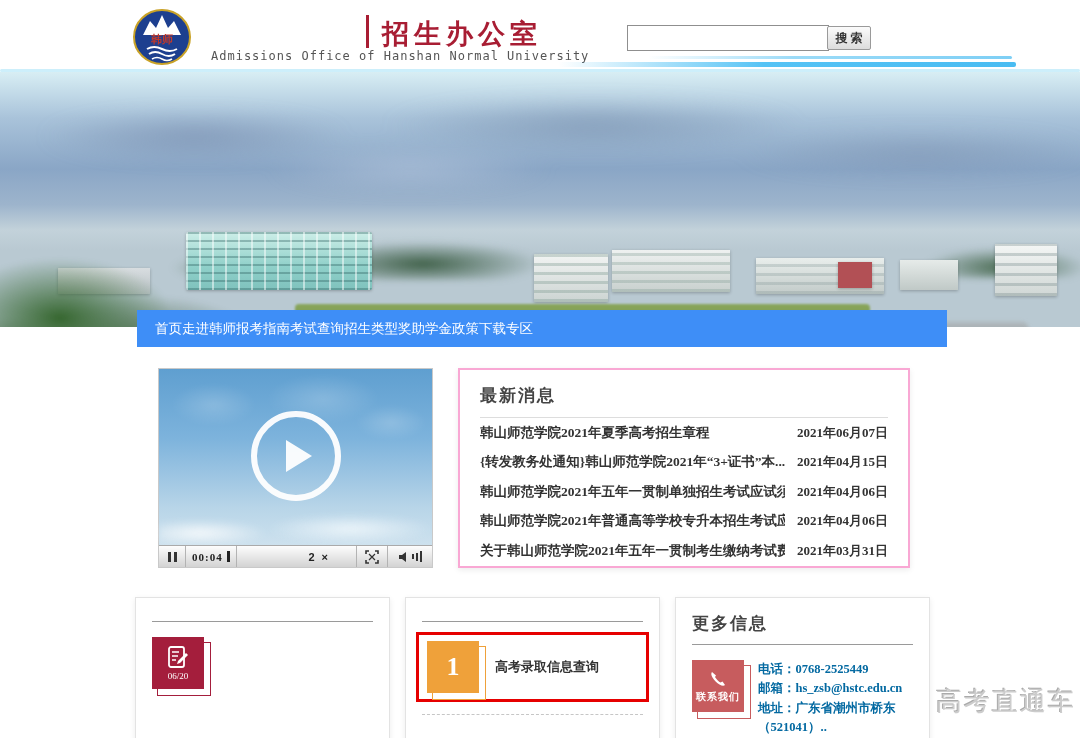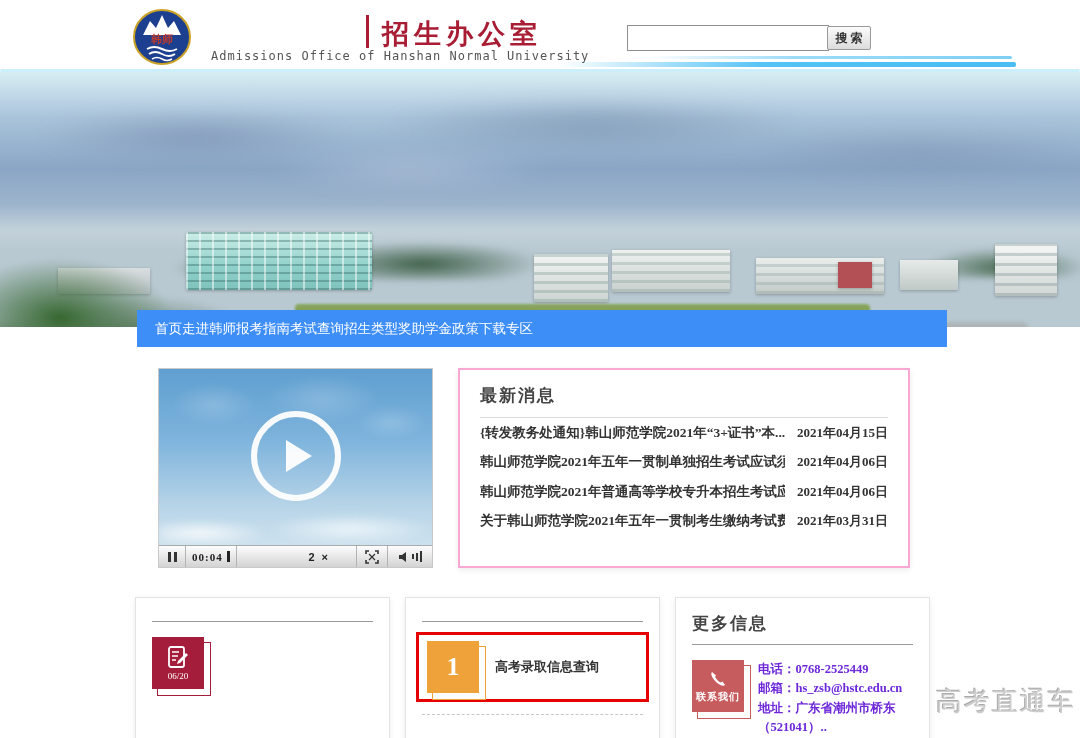--- a/index.html
+++ b/index.html
@@ -138,21 +138,21 @@
   .tile-maroon{background:#a41e3c;} .tile-maroon::after{border-color:#a41e3c;}
   .tile-orange{background:#efa13a;} .tile-orange::after{border-color:#efa13a;}
   .tile-red{background:#c75c5e;}    .tile-red::after{border-color:#c75c5e;}
   .tile-date{font-size:9px;margin-top:2px;}
   .tile-num{font-size:26px;font-weight:bold;}
   .tile-label{font-size:10px;font-weight:bold;margin-top:1px;letter-spacing:1px;}
   .item-text{margin-left:16px;font-size:13px;font-weight:bold;color:#333;line-height:1.75;padding-top:2px;}
   .dashed-sep{border-top:1px dashed #c6c6c6;margin-top:16px;}
   #exam-highlight{border:3px solid #e60000;padding:6px 8px;margin:10px -6px 0 -6px;display:flex;align-items:center;}
   #exam-highlight .item-text{align-self:center;padding-top:0;text-align:right;}
-  .contact-lines{margin-left:14px;font-size:12.5px;font-weight:bold;color:#6d28d9;line-height:1.55;}
+  .contact-lines{margin-left:14px;font-size:12.5px;font-weight:bold;color:#0369a1;line-height:1.55;}
 
   
   #watermark{position:absolute;left:936px;top:684px;font-size:26px;color:#cccccc;letter-spacing:2px;
      text-shadow:1px 1px 0 #ffffff,-1px -1px 0 #aaaaaa;user-select:none;}
 </style>
 </head>
 <body>
 
 <div id="page">
 
@@ -238,20 +238,24 @@
         <span class="volbar" style="height:8px"></span>
         <span class="volbar" style="height:11px"></span>
       </div>
     </div>
   </div>
 
   <div id="news">
     <div id="news-title" class="serif">最新消息</div>
     <div id="news-rule"></div>
     <div class="news-row">
+      <span class="news-t serif">韩山师范学院2021年夏季高考招生章程</span>
+      <span class="news-d serif">2021年06月07日</span>
+    </div>
+    <div class="news-row">
       <span class="news-t serif">{转发教务处通知}韩山师范学院2021年“3+证书”本...</span>
       <span class="news-d serif">2021年04月15日</span>
     </div>
     <div class="news-row">
       <span class="news-t serif">韩山师范学院2021年五年一贯制单独招生考试应试须...</span>
       <span class="news-d serif">2021年04月06日</span>
     </div>
     <div class="news-row">
       <span class="news-t serif">韩山师范学院2021年普通高等学校专升本招生考试应...</span>
       <span class="news-d serif">2021年04月06日</span>

